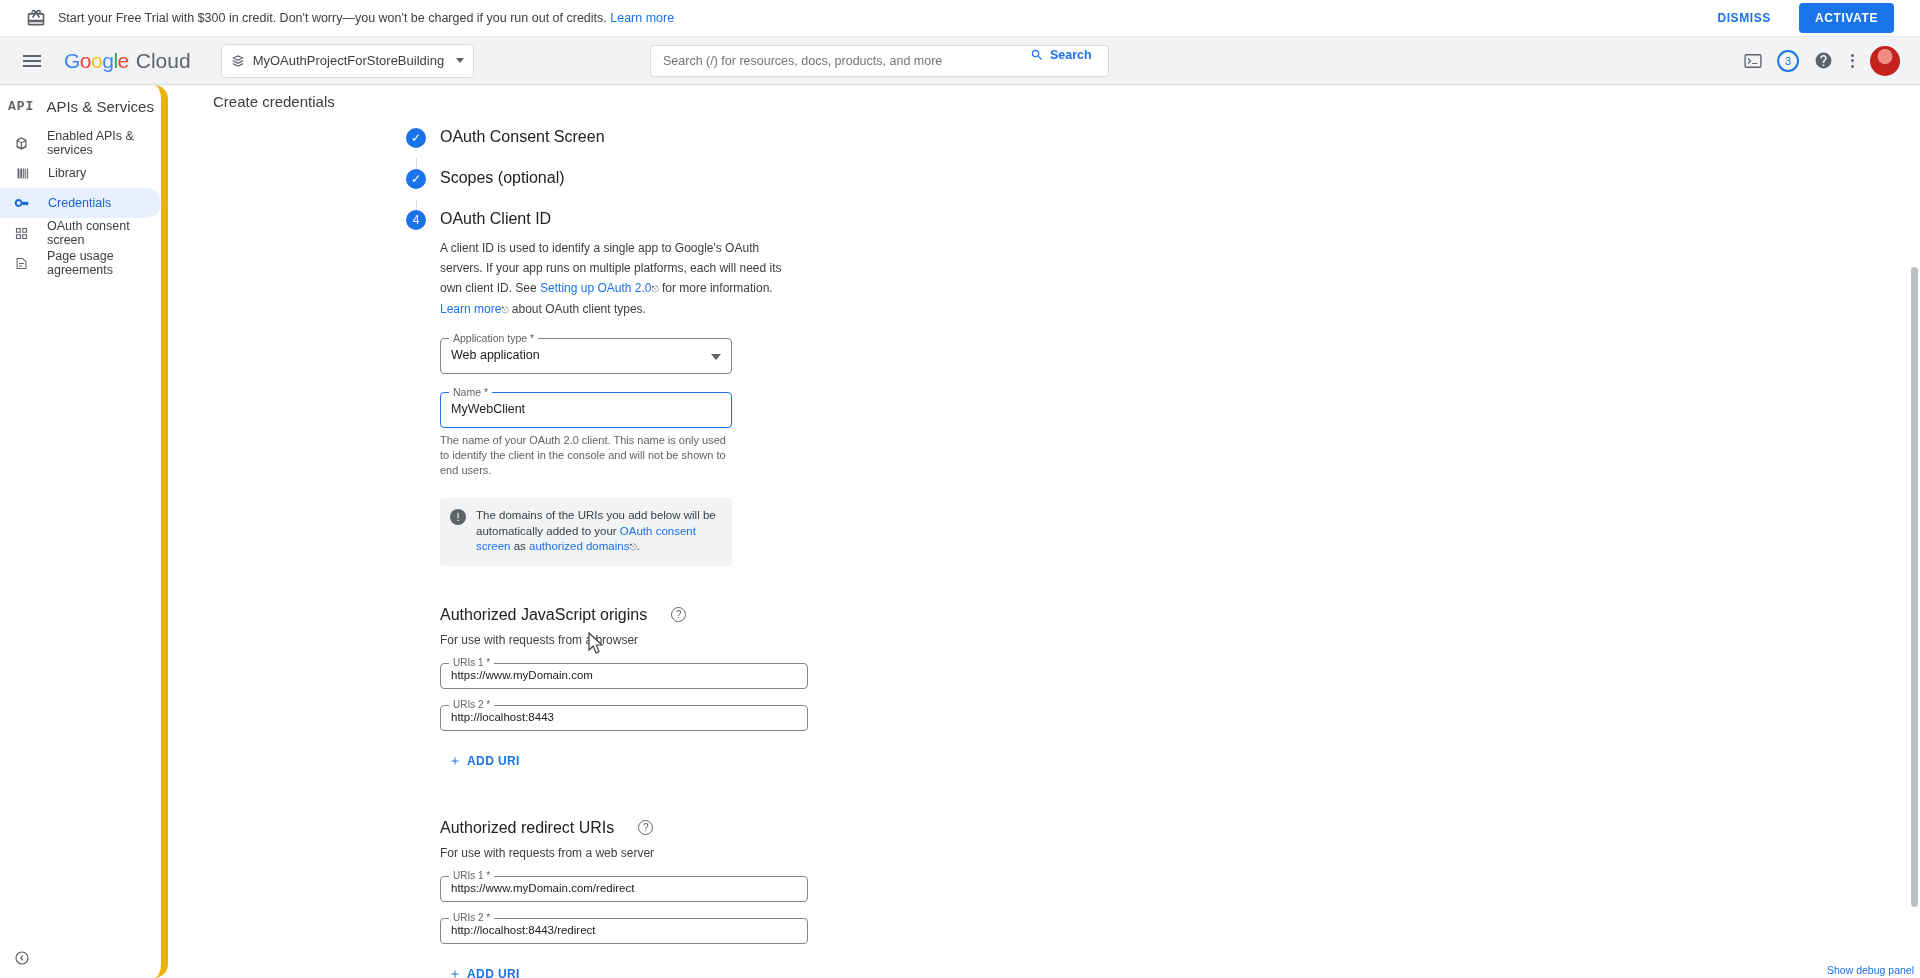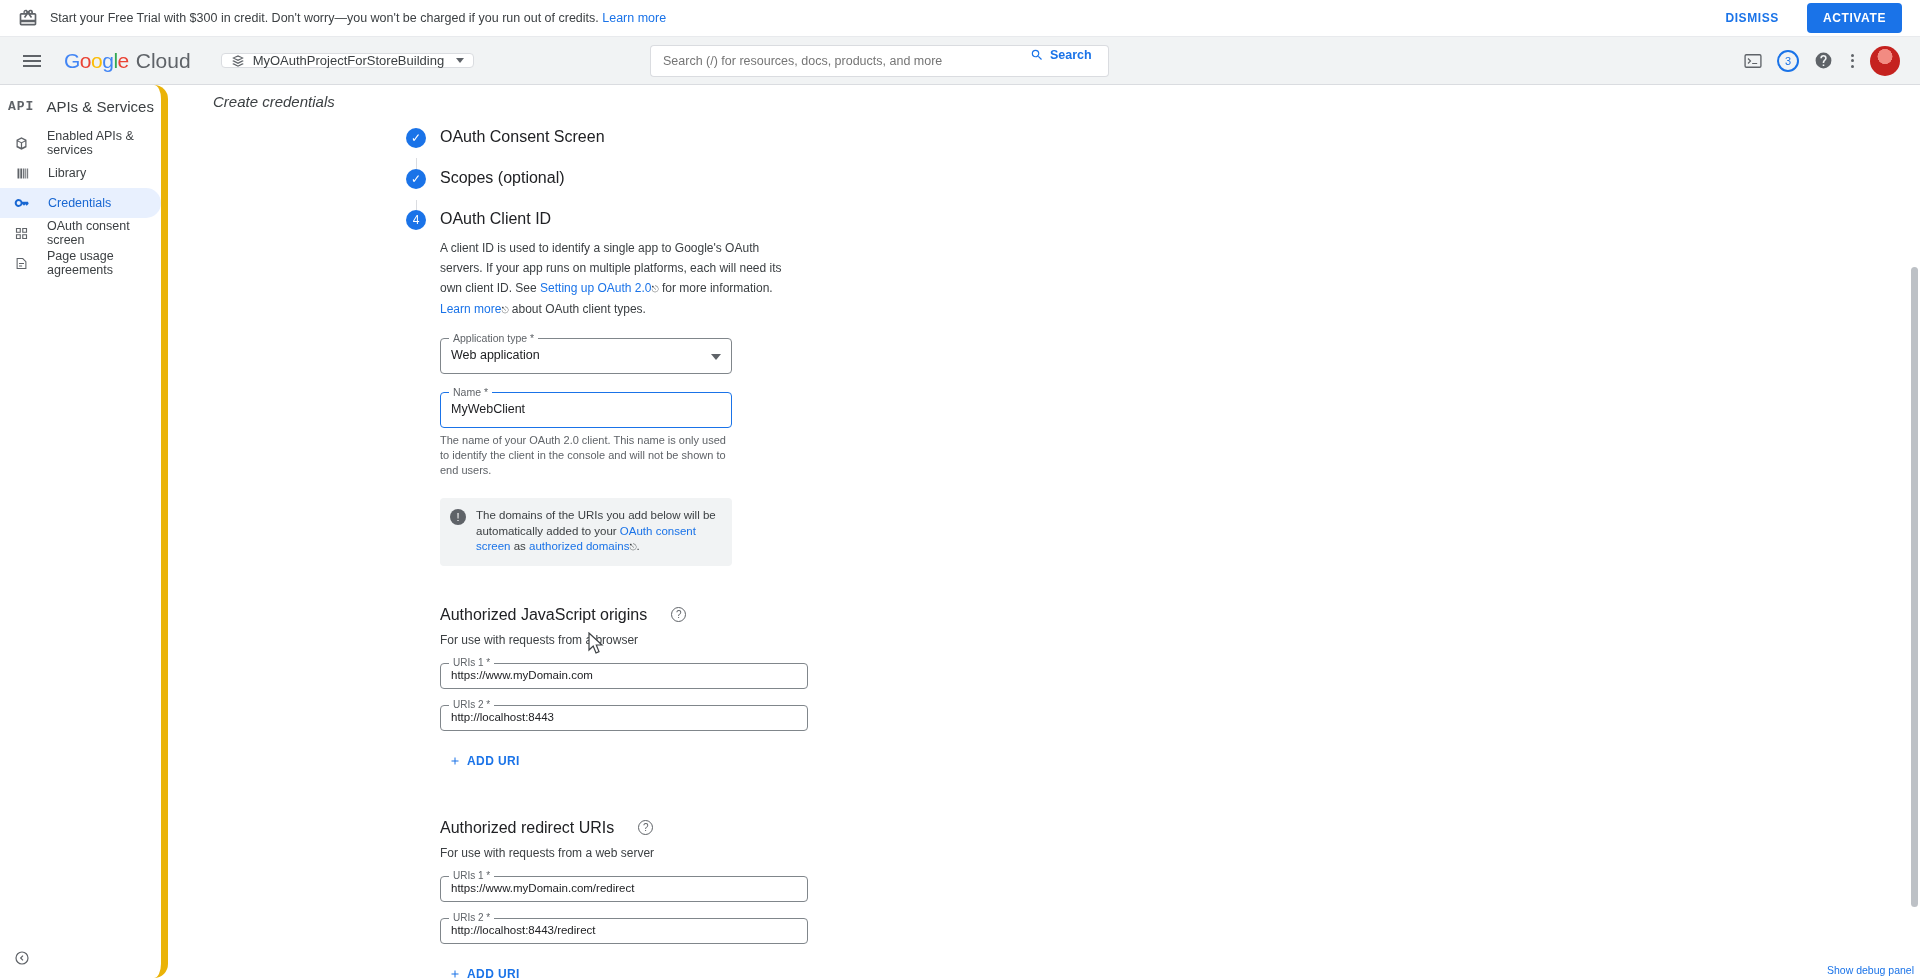--- a/index.html
+++ b/index.html
@@ -14,21 +14,21 @@
   }
   body { position: relative; }
 
   
   .trial-banner {
     height: 37px;
     background: #ffffff;
     border-bottom: 1px solid #e8eaed;
     display: flex;
     align-items: center;
-    padding: 0 18px;
+    padding: 0 26px;
     gap: 12px;
   }
   .trial-icon { width: 20px; height: 20px; flex: 0 0 auto; }
   .trial-text { font-size: 12.5px; color: #3c4043; }
   .trial-text a { color: #1a73e8; text-decoration: none; }
   .trial-spacer { flex: 1 1 auto; }
   .trial-dismiss {
     color: #1a73e8; font-size: 12px; font-weight: bold;
     letter-spacing: .6px; padding: 7px 10px; cursor: pointer;
     background: none; border: none;
@@ -52,21 +52,21 @@
   }
   .hamburger { width: 40px; height: 40px; display: flex; align-items: center; justify-content: center; cursor: pointer; border-radius: 50%; }
   .hamburger span { display: block; width: 18px; height: 2px; background: #5f6368; box-shadow: 0 -5px 0 #5f6368, 0 5px 0 #5f6368; }
   .logo { display: flex; align-items: baseline; gap: 7px; margin-left: 4px; cursor: pointer; }
   .logo-google { font-size: 21px; letter-spacing: -0.5px; font-family: "Liberation Sans", sans-serif; }
   .logo-google .b { color: #4285f4; } .logo-google .r { color: #ea4335; }
   .logo-google .y { color: #fbbc05; } .logo-google .g { color: #34a853; }
   .logo-cloud { font-size: 21px; color: #5f6368; }
   .project-chip {
     margin-left: 22px;
-    height: 15px;
+    height: 34px;
     border: 1px solid #dadce0;
     border-radius: 4px;
     background: #fff;
     display: flex; align-items: center; gap: 8px;
     padding: 0 9px;
     cursor: pointer;
     font-size: 13px;
     color: #3c4043;
     max-width: 310px;
   }
@@ -138,21 +138,21 @@
     display: flex; align-items: center; justify-content: center;
   }
 
   
   .content {
     position: absolute; left: 191px; top: 85px; right: 0; bottom: 0;
     background: #fff; overflow: hidden;
   }
   .content-header {
     height: 32px; display: flex; align-items: center;
-    padding-left: 22px; font-size: 15px; color: #3c4043; font-style: italic;
+    padding-left: 22px; font-size: 15px; color: #3c4043;
   }
   .scroll-area { position: relative; height: calc(100% - 32px); }
 
   .step-row { display: flex; align-items: flex-start; padding-left: 215px; position: relative; }
   .step-bullet {
     width: 20px; height: 20px; border-radius: 50%;
     background: #1a73e8; color: #fff;
     font-size: 12px; display: flex; align-items: center; justify-content: center;
     position: absolute; left: 215px; top: 1px;
   }

